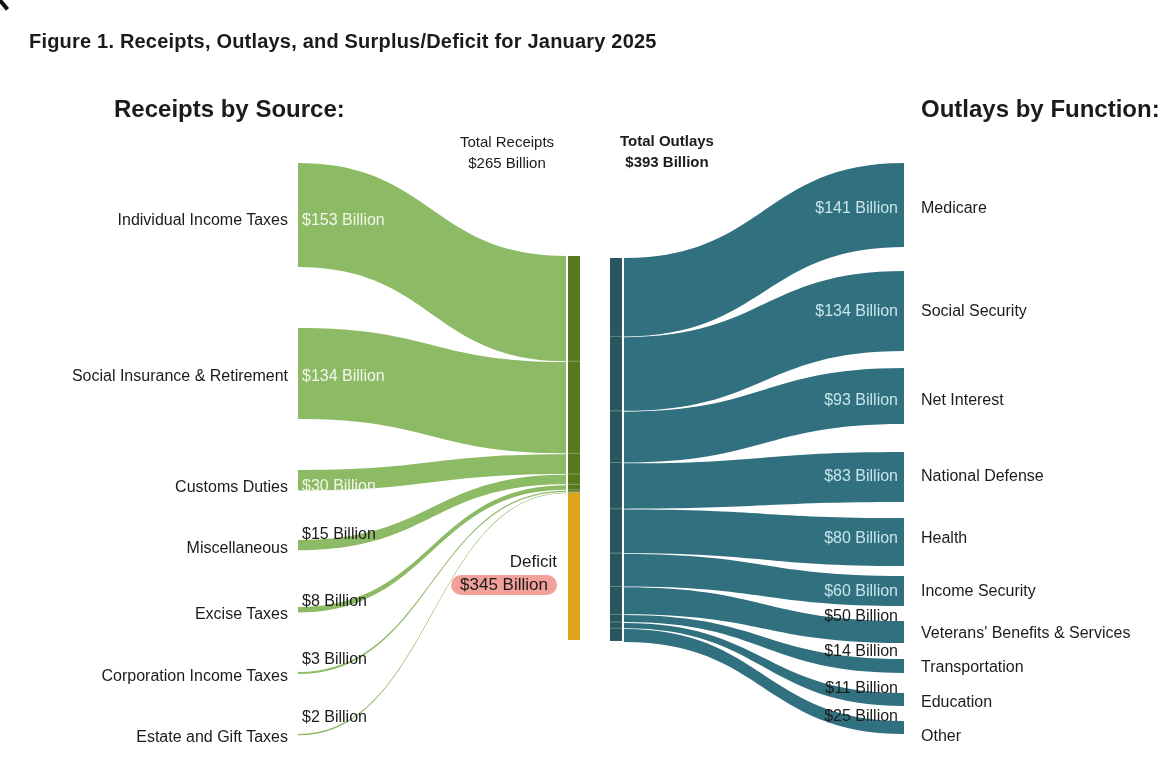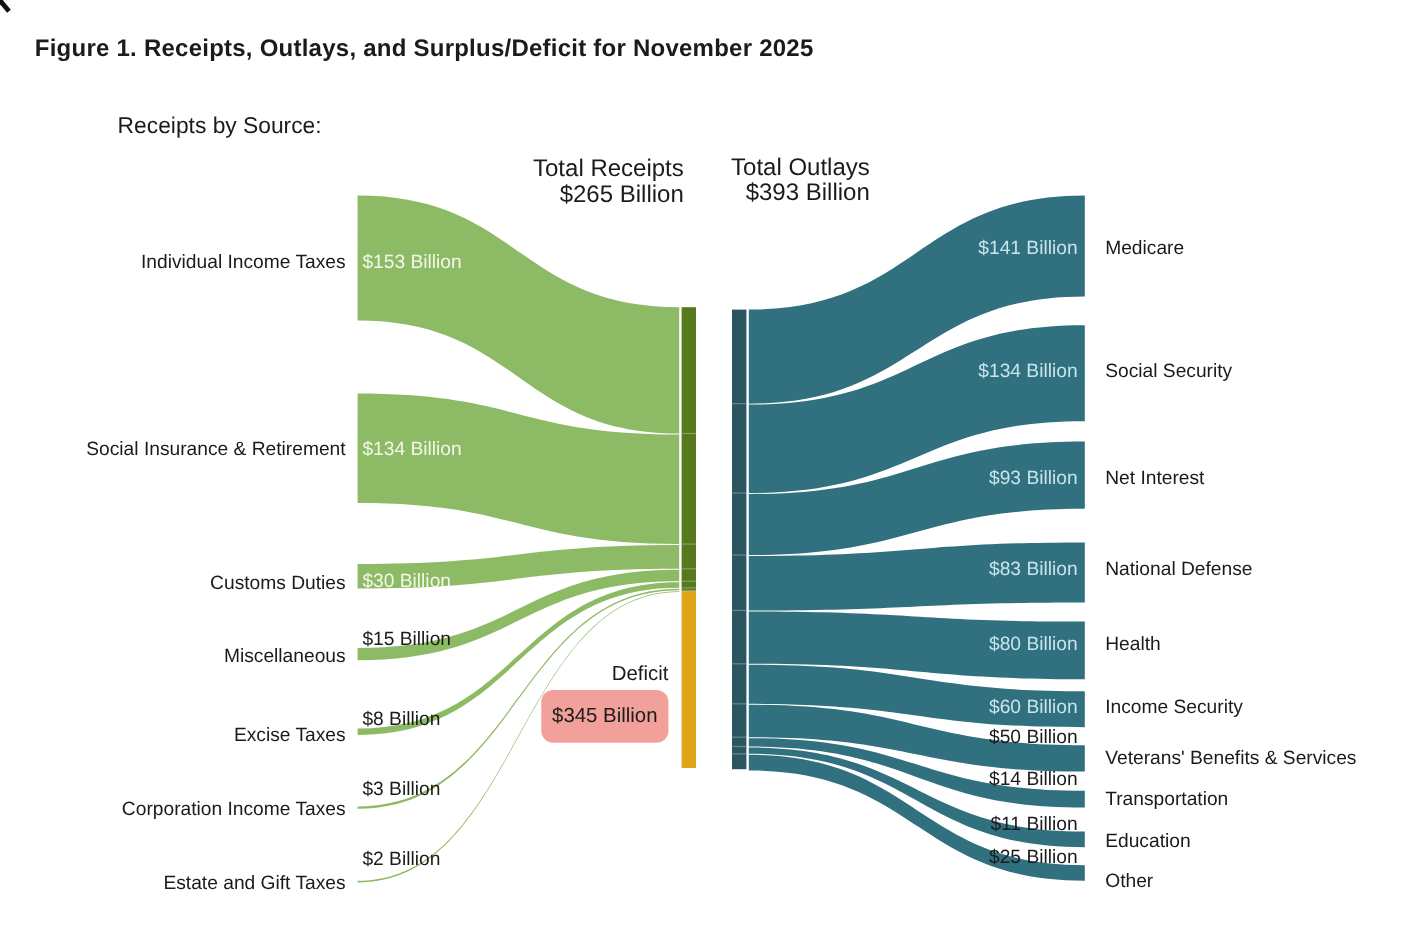--- a/index.html
+++ b/index.html
@@ -7,49 +7,50 @@
     position:relative;width:1170px;height:780px;background:#ffffff;overflow:hidden;
     font-family:"Liberation Sans",sans-serif;color:#1b1b1b;
   }
   .figure-title{
     position:absolute;left:29px;top:30px;font-size:20px;font-weight:bold;letter-spacing:0.2px;
   }
   .corner-mark{
     position:absolute;left:1px;top:-3px;width:4px;height:14px;background:#111;
     transform:rotate(-40deg);
   }
-  .section-header{position:absolute;font-size:19px;font-weight:normal;}
+  .section-header{position:absolute;font-size:24px;font-weight:bold;margin-left:16px;}
   .left-header{left:98px;top:95px;}
   .right-header{left:905px;top:95px;}
   .total-block{
-    position:absolute;text-align:right;font-size:20px;line-height:21px;transform:translateX(-50%);
+    position:absolute;text-align:center;font-size:15px;line-height:21px;transform:translateX(-50%);
     white-space:nowrap;
   }
   .total-receipts{left:507px;top:131px;}
-  .total-outlays{left:667px;top:130px;}
+  .total-outlays{left:667px;top:130px;font-weight:bold;}
   .deficit-block{
     position:absolute;left:504px;top:552px;text-align:right;font-size:17px;line-height:20px;
     transform:translateX(-50%);white-space:nowrap;
   }
   .deficit-value{
-    display:inline-block;margin-top:3px;padding:12px 9px;border-radius:10px;
+    display:inline-block;margin-top:3px;padding:0 9px;border-radius:10px;
   }
   svg{position:absolute;left:0;top:0;}
   svg text{font-family:"Liberation Sans",sans-serif;}
 </style>
 </head>
 <body>
 
 <div class="page">
 
   <div class="corner-mark"></div>
 
-  <div class="figure-title">Figure 1. Receipts, Outlays, and Surplus/Deficit for November 2025</div>
+  <div class="figure-title">Figure 1. Receipts, Outlays, and Surplus/Deficit for January 2025</div>
 
   <div class="section-header left-header">Receipts by Source:</div>
+  <div class="section-header right-header">Outlays by Function:</div>
 
   <svg id="sankey" width="1170" height="780" viewBox="0 0 1170 780">
       <path d="M 298 163 C 432 163, 432 256, 566 256 L 566 361.23197674418606 C 432 361.23197674418606, 432 267.04, 298 267.04 Z" fill="#8dba64"></path>
       <path d="M 298 328 C 432 328, 432 362.03197674418607, 566 362.03197674418607 L 566 453.39593023255816 C 432 453.39593023255816, 432 419.12, 298 419.12 Z" fill="#8dba64"></path>
       <path d="M 298 470 C 432 470, 432 454.19593023255817, 566 454.19593023255817 L 566 474.02965116279074 C 432 474.02965116279074, 432 490.4, 298 490.4 Z" fill="#8dba64"></path>
       <path d="M 298 540 C 432 540, 432 474.82965116279075, 566 474.82965116279075 L 566 484.34651162790703 C 432 484.34651162790703, 432 550.2, 298 550.2 Z" fill="#8dba64"></path>
       <path d="M 298 607 C 432 607, 432 485.14651162790705, 566 485.14651162790705 L 566 489.84883720930236 C 432 489.84883720930236, 432 612.44, 298 612.44 Z" fill="#8dba64"></path>
       <path d="M 298 672 C 432 672, 432 490.64883720930237, 566 490.64883720930237 L 566 491.9122093023256 C 432 491.9122093023256, 432 674.04, 298 674.04 Z" fill="#8dba64"></path>
       <path d="M 298 734 C 432 734, 432 492.7122093023256, 566 492.7122093023256 L 566 493.28779069767444 C 432 493.28779069767444, 432 735.36, 298 735.36 Z" fill="#8dba64"></path>
       <path d="M 624 258 C 764 258, 764 163, 904 163 L 904 247 C 764 247, 764 336.3788098693759, 624 336.3788098693759 Z" fill="#31707f"></path>

